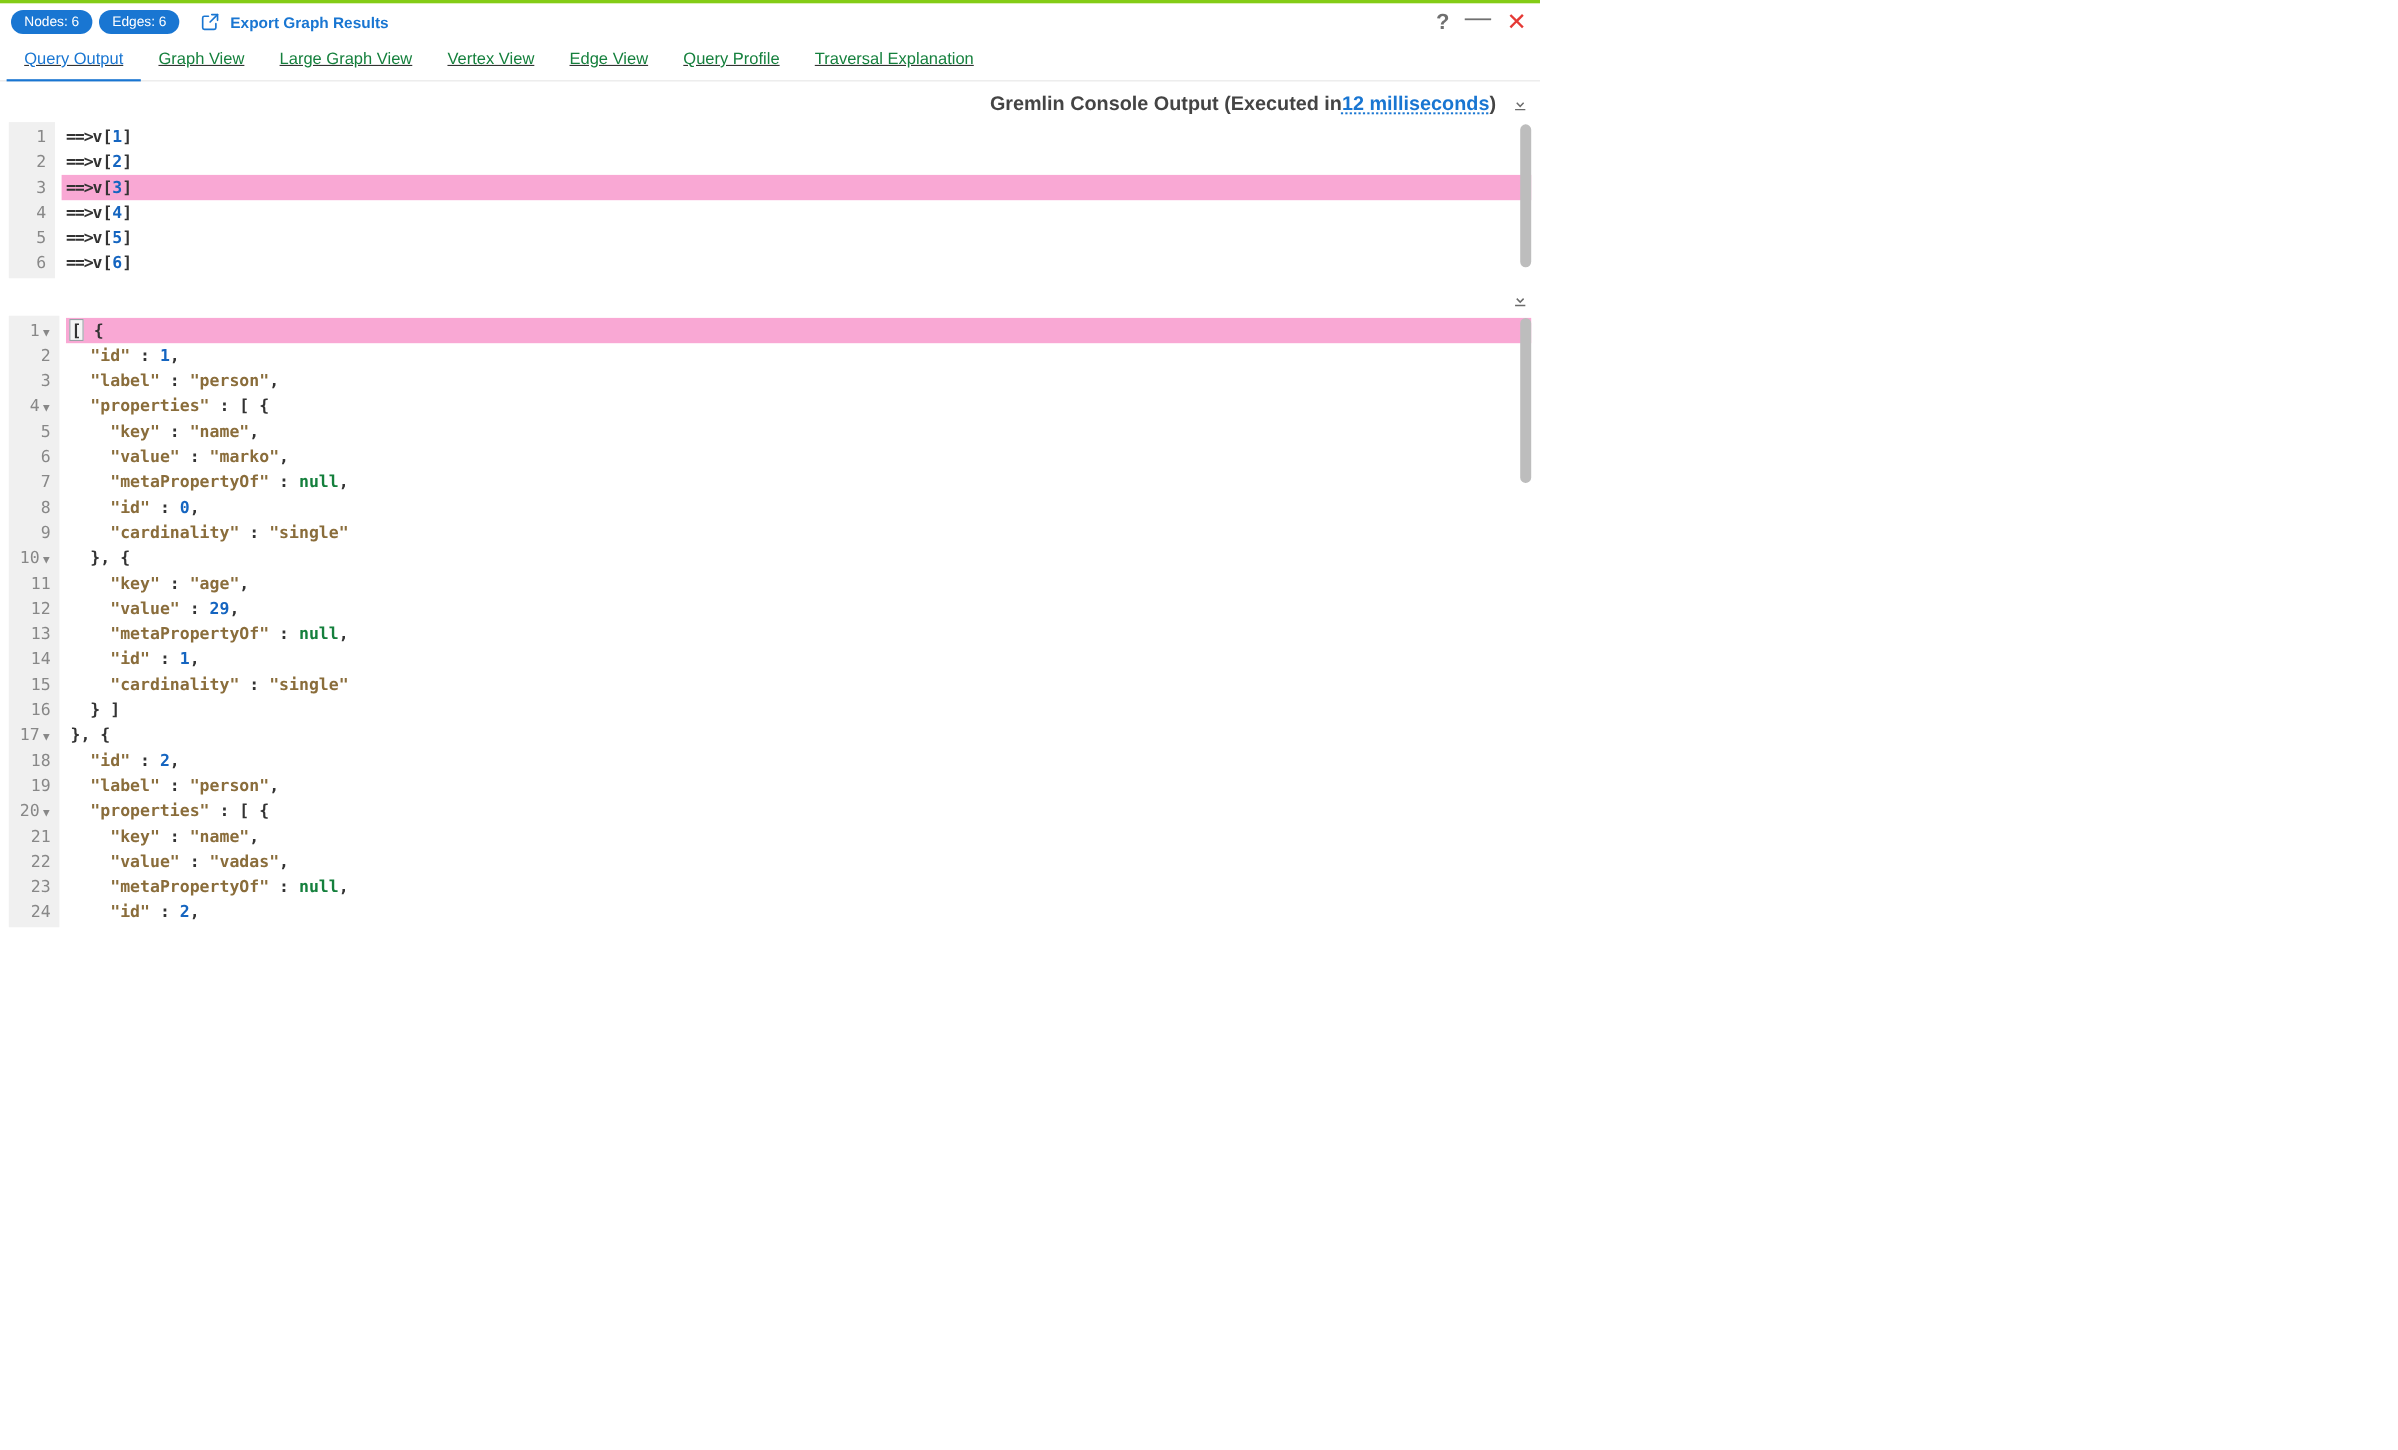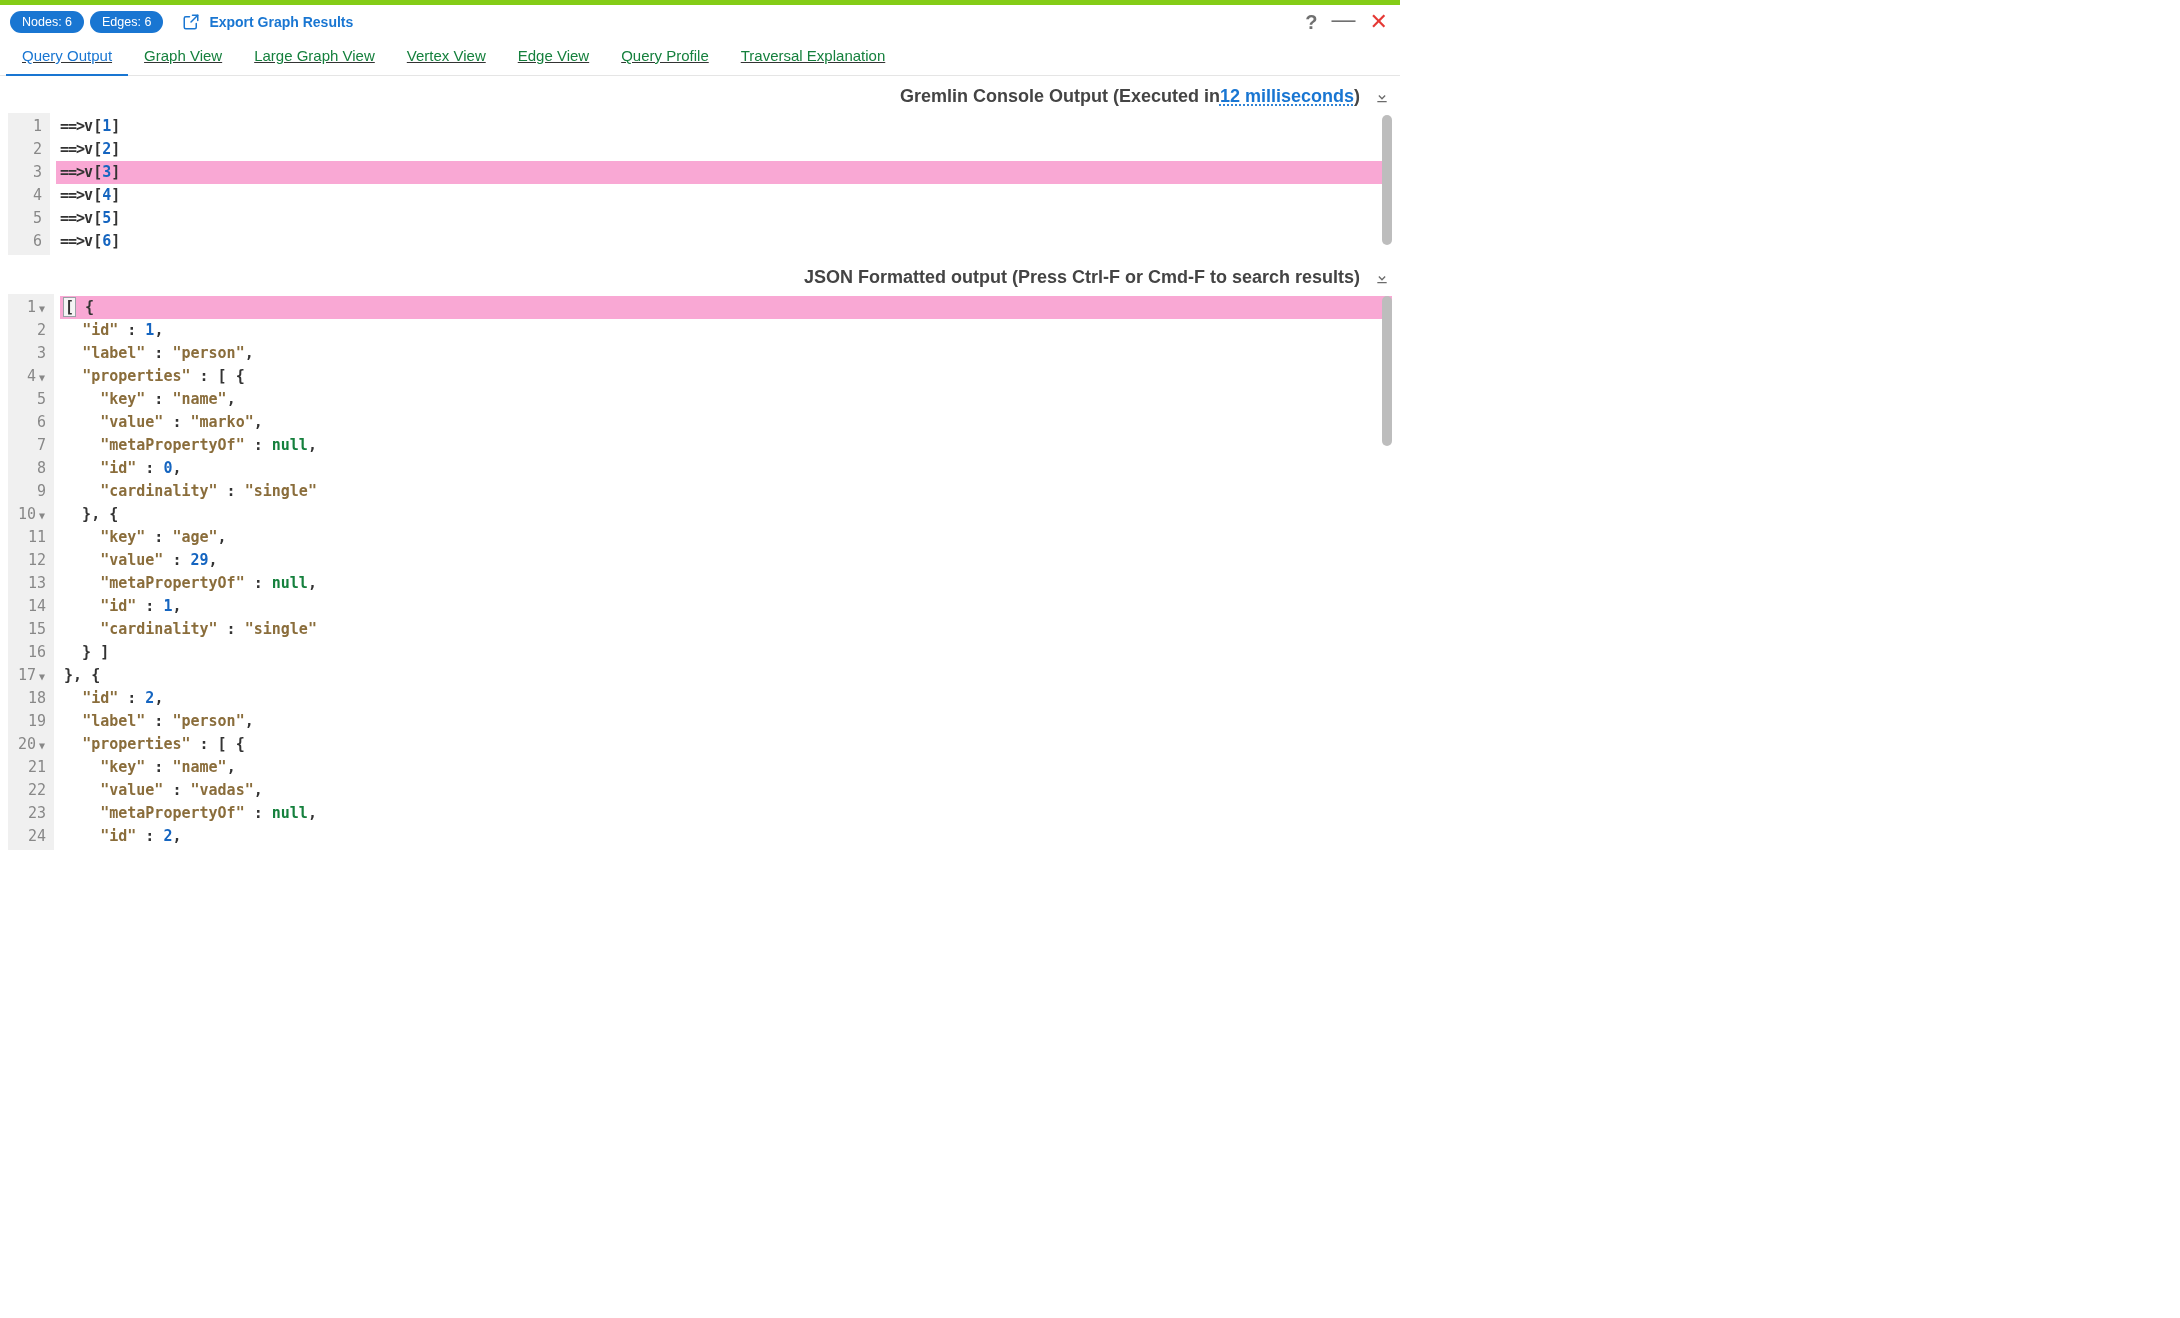--- a/index.html
+++ b/index.html
@@ -8,21 +8,21 @@
     font-size: 14px;
     color: #333;
     background: #fff;
     width: 1400px;
     overflow: hidden;
   }
   .toolbar {
     display: flex;
     align-items: center;
     padding: 6px 10px 6px 10px;
-    border-top: 5px solid #84cc16;
+    border-top: 3px solid #84cc16;
     position: relative;
   }
   .pill {
     background: #1976d2;
     color: #fff;
     border-radius: 14px;
     padding: 4px 12px;
     font-size: 12.5px;
     margin-right: 6px;
     font-weight: 400;
@@ -197,21 +197,20 @@
         <div class="line"><span class="arrow">==&gt;</span><span class="op">v</span><span class="punct">[</span><span class="num">5</span><span class="punct">]</span></div>
         <div class="line"><span class="arrow">==&gt;</span><span class="op">v</span><span class="punct">[</span><span class="num">6</span><span class="punct">]</span></div>
       </div>
   </div>
   <div class="fake-scroll" style="height:140px;">
     <div class="thumb" style="height:130px;margin-top:0;"></div>
   </div>
 </div>
 
 <div class="section-title">
-  <span>JSON Formatted output (Press Ctrl-F or Cmd-F to search results)</span>
   <span class="dl-icon">
     <svg width="16" height="16" viewBox="0 0 24 24" fill="#6b6b6b">
         <path d="M12 3v10l4-4 1.4 1.4L12 16l-5.4-5.6L8 9l4 4V3h0zM5 18h14v2H5z"></path>
       </svg>
   </span>
 </div>
 
 <div class="code-pane" style="height:560px;">
   <div class="code-inner">
     <div class="gutter" id="json-gutter">

